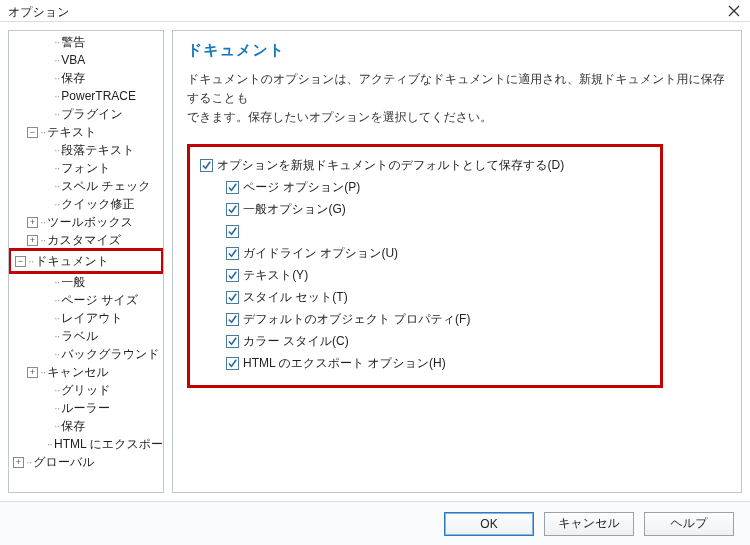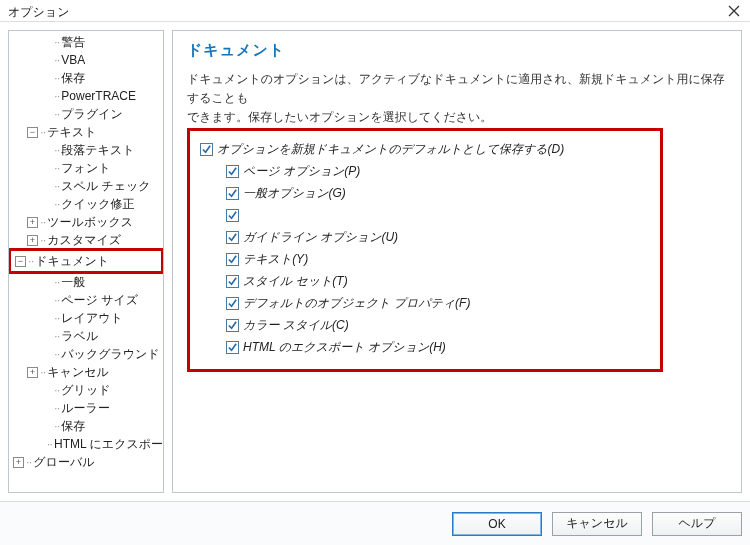--- a/index.html
+++ b/index.html
@@ -82,21 +82,21 @@
     position: relative;
   }
   .panel h2 {
     margin: 0 0 10px 0;
     color: #1375bc;
     font-size: 15px;
     font-weight: 600;
     letter-spacing: 1px;
   }
   .panel p.desc {
-    margin: 0 0 0 0;
+    margin: 0 0 16px 0;
     font-size: 12px;
     line-height: 1.6;
     color: #333;
   }
   .opt-group {
     border: 3px solid #c40000;
     padding: 8px 10px 10px 10px;
     width: 476px;
   }
   .chk-row {
@@ -106,32 +106,32 @@
   }
   .child-opts { padding-left: 26px; }
   .chk {
     width: 13px; height: 13px;
     border: 1px solid #4a7aa0;
     display: inline-flex; align-items: center; justify-content: center;
     background: #fff;
     flex: none;
   }
   .chk svg { width: 11px; height: 11px; stroke: #2b6aa3; stroke-width: 1.8; fill: none; }
-  .chk-lbl { font-size: 12px; font-style: italic; }
+  .chk-lbl { font-size: 12px; }
   
   .btnbar {
     position: absolute;
     left: 0; right: 0; bottom: 0;
     height: 44px;
     border-top: 1px solid #d6dadd;
     display: flex;
     justify-content: flex-end;
     align-items: center;
     gap: 10px;
-    padding-right: 8px;
+    padding-right: 16px;
     background: #fafbfc;
   }
   .btn {
     min-width: 90px;
     height: 24px;
     border: 1px solid #9aa2a8;
     background: linear-gradient(#fdfdfd,#eef1f3);
     display: inline-flex; align-items: center; justify-content: center;
     font-size: 12px;
     cursor: pointer;

